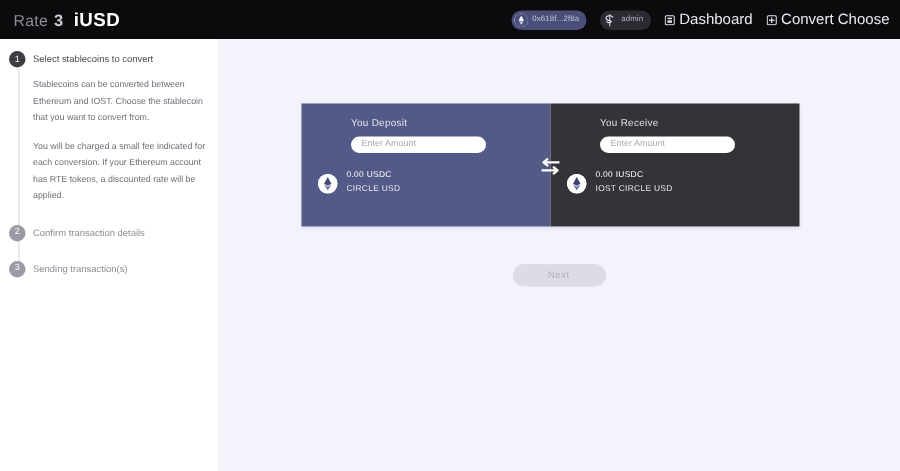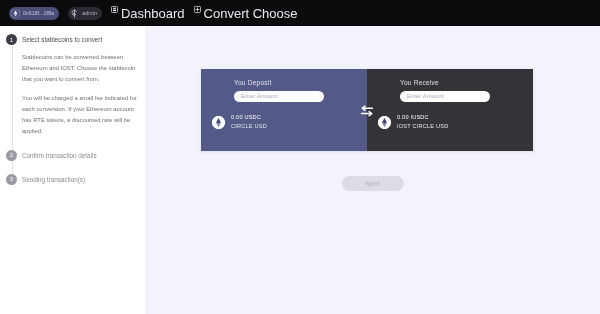--- a/index.html
+++ b/index.html
@@ -66,23 +66,23 @@
   .pill.pill-user .pill-ic { background: transparent; }
   .pill-ic svg { display: block; }
   .pill-txt {
     font-size: 5.2px;
     color: #c6c6d8;
     letter-spacing: .1px;
     white-space: nowrap;
   }
   .pill.pill-user .pill-txt { color: #b9b9c2; }
   .navlink {
-    display: flex; gap: 3px;
+    display: flex; align-items: center; gap: 3px;
     color: #e9e9ef;
-    font-size: 13px;
+    font-size: 10px;
     white-space: nowrap;
   }
   .nav-ic {
     width: 7px; height: 7px;
     display: flex; align-items: center; justify-content: center;
   }
   .nav-ic svg { display: block; }
 
   
   .body {
@@ -245,20 +245,25 @@
     cursor: default;
   }
 </style>
 </head>
 <body>
 
 <div class="app">
 
   <div class="header">
 
+    <div class="brand">
+      <span class="brand-rate">Rate</span>
+      <span class="brand-three">3</span>
+      <span class="brand-iusd">iUSD</span>
+    </div>
 
     <div class="header-right">
 
       <div class="pill">
         <span class="pill-ic">
           <svg width="9" height="9" viewBox="0 0 16 16">
               <circle cx="8" cy="8" r="8" fill="#4b4e79"></circle>
               <path d="M8 2.6 4.9 8.05 8 9.85l3.1-1.8z" fill="#fff"></path>
               <path d="M8 10.6 4.9 8.8 8 13.4l3.1-4.6z" fill="#fff" opacity=".8"></path>
             </svg>

